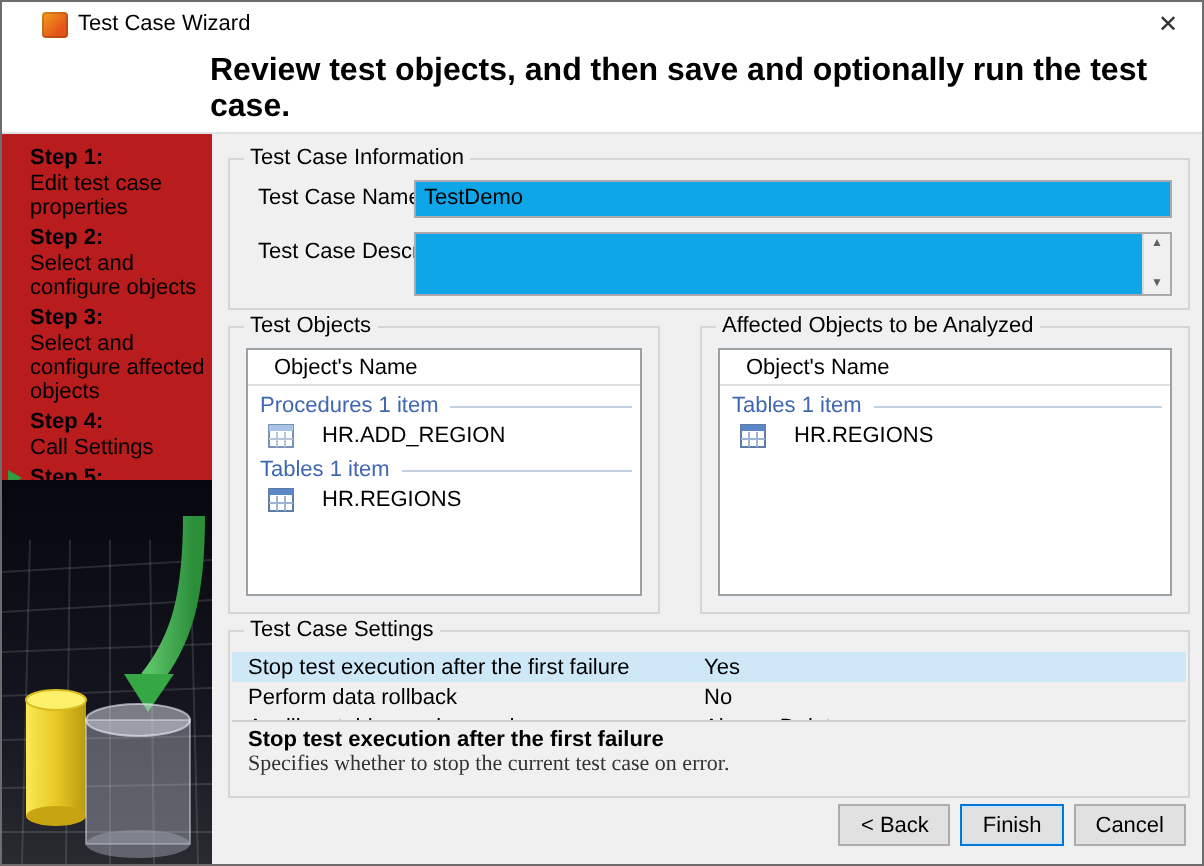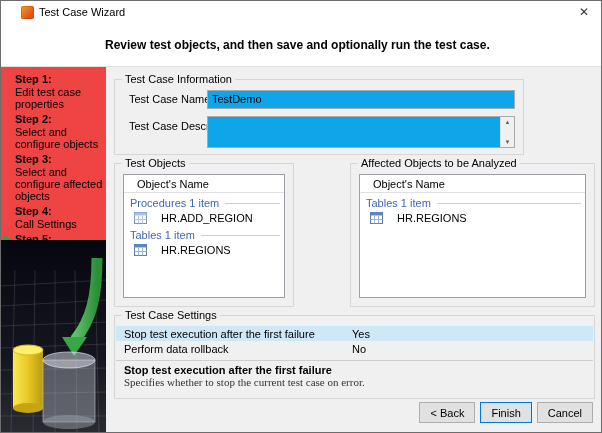--- a/index.html
+++ b/index.html
@@ -10,47 +10,47 @@
   .titlebar{position:absolute;top:0;left:0;right:0;height:22px;background:#fff;display:flex;align-items:center;padding:0 0 0 20px;}
   .app-icon{width:13px;height:13px;border-radius:2px;background:linear-gradient(135deg,#f6a21d 0%,#e2541b 70%);
             margin-right:5px;box-shadow:inset 0 0 0 1px rgba(0,0,0,.15);}
   .win-title{font-size:11px;}
   .close-btn{margin-left:auto;width:34px;height:22px;display:flex;align-items:center;justify-content:center;
              font-size:12px;color:#333;cursor:default;}
 
   
   .headerband{position:absolute;top:22px;left:0;right:0;height:43px;background:#fff;border-bottom:1px solid #e2e2e2;
               display:flex;align-items:center;}
-  .header-text{font-weight:bold;font-size:12px;padding-left:104px;}
-
-  
-  .sidebar{position:absolute;top:66px;left:0;width:105px;bottom:0;background:#ef4444;}
+  .header-text{font-weight:bold;font-size:16px;padding-left:104px;}
+
+  
+  .sidebar{position:absolute;top:66px;left:0;width:105px;bottom:0;background:#b91c1c;}
   .steps{padding:6px 3px 0 14px;}
   .step{position:relative;margin-bottom:3px;line-height:13px;}
   .step-title{font-weight:bold;}
   .step-desc{line-height:12px;}
   .current-arrow{position:absolute;left:-11px;top:2px;width:0;height:0;
                  border-left:7px solid #2f9e41;border-top:4px solid transparent;border-bottom:4px solid transparent;}
   .graphic{position:absolute;left:0;bottom:0;width:105px;height:192px;}
 
   
   .main{position:absolute;top:66px;left:105px;right:0;bottom:0;background:#f0f0f0;}
   .group{position:absolute;border:1px solid #d6d6d6;background:#f0f0f0;box-sizing:border-box;}
   .group-caption{position:absolute;top:-7px;left:7px;background:#f0f0f0;padding:0 3px;white-space:nowrap;}
 
-  .g-info{left:8px;top:12px;width:410px;height:76px;}
+  .g-info{left:8px;top:12px;width:481px;height:76px;}
   .lbl{position:absolute;white-space:nowrap;}
   .txtbox{position:absolute;background:#0ea5e9;border:1px solid #a9a9ad;box-sizing:border-box;
           padding:2px 4px;font-size:11px;overflow:hidden;white-space:nowrap;}
   .name-box{left:92px;top:10px;right:8px;height:19px;}
   .desc-box{left:92px;top:36px;right:8px;height:32px;padding-right:16px;}
   .scrollcol{position:absolute;top:0;bottom:0;right:0;width:14px;background:#f0f0f0;border-left:1px solid #dcdcdc;
              display:flex;flex-direction:column;justify-content:space-between;align-items:center;font-size:6px;color:#606060;padding:2px 0;box-sizing:border-box;}
 
-  .g-testobj{left:8px;top:96px;width:180px;height:144px;}
+  .g-testobj{left:8px;top:96px;width:216px;height:144px;}
   .g-affected{left:244px;top:96px;width:245px;height:144px;}
   .listview{position:absolute;left:8px;top:10px;right:8px;bottom:8px;background:#fff;border:1px solid #9aa0a5;overflow:hidden;}
   .lv-header{height:17px;border-bottom:1px solid #e0e0e0;display:flex;align-items:center;padding-left:13px;background:#fff;}
   .lv-group{display:flex;align-items:center;color:#3f66b0;padding:4px 4px 1px 6px;white-space:nowrap;}
   .lv-group::after{content:"";flex:1;height:1px;background:#c3cfe3;margin-left:6px;min-width:4px;}
   .lv-item{display:flex;align-items:center;padding:2px 4px 1px 10px;gap:14px;white-space:nowrap;}
   .obj-icon{width:13px;height:12px;flex:0 0 auto;}
 
   .g-settings{left:8px;top:248px;width:481px;height:84px;}
   .prop-rows{position:absolute;left:1px;right:1px;top:10px;}

